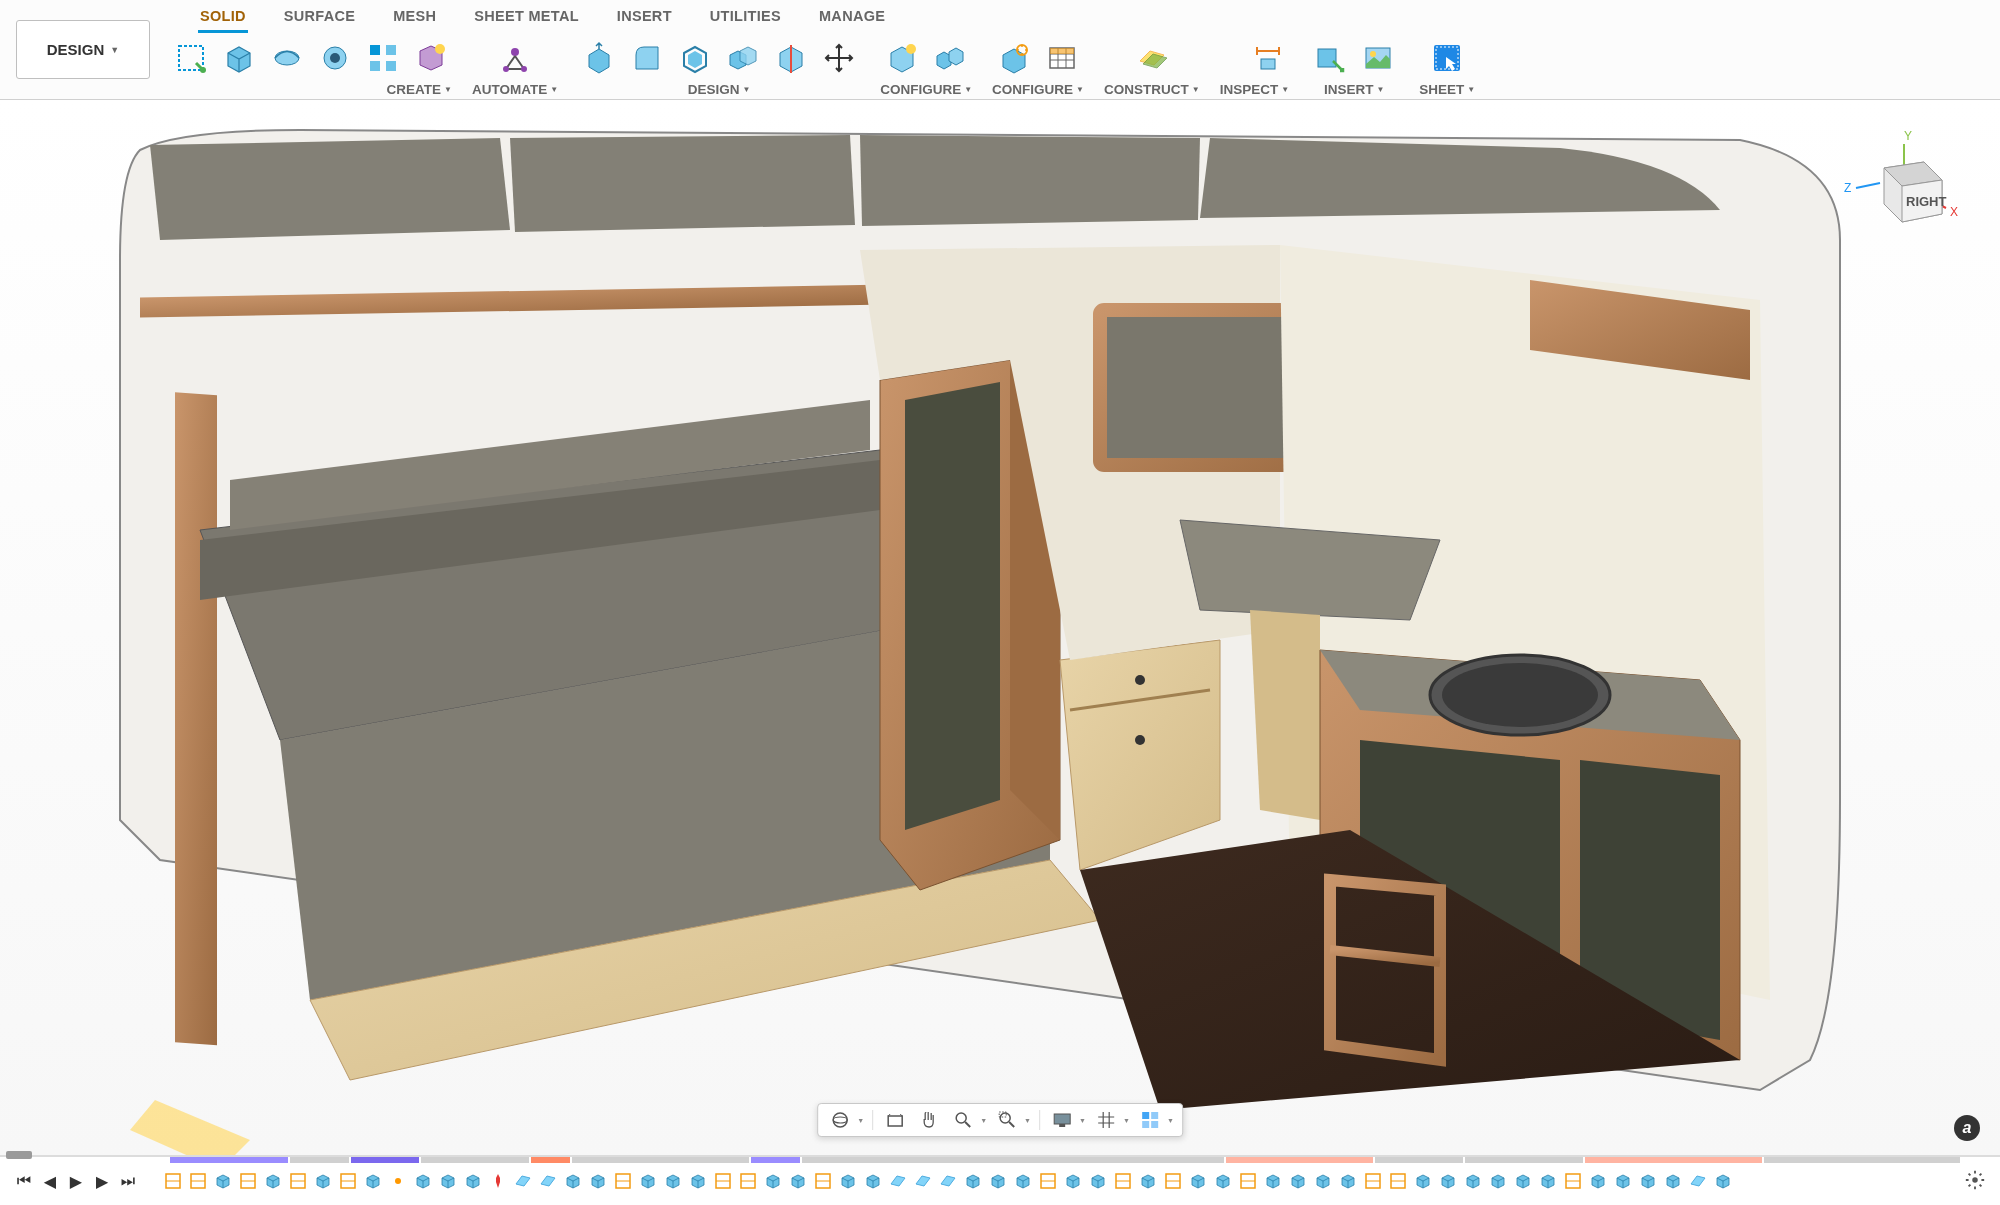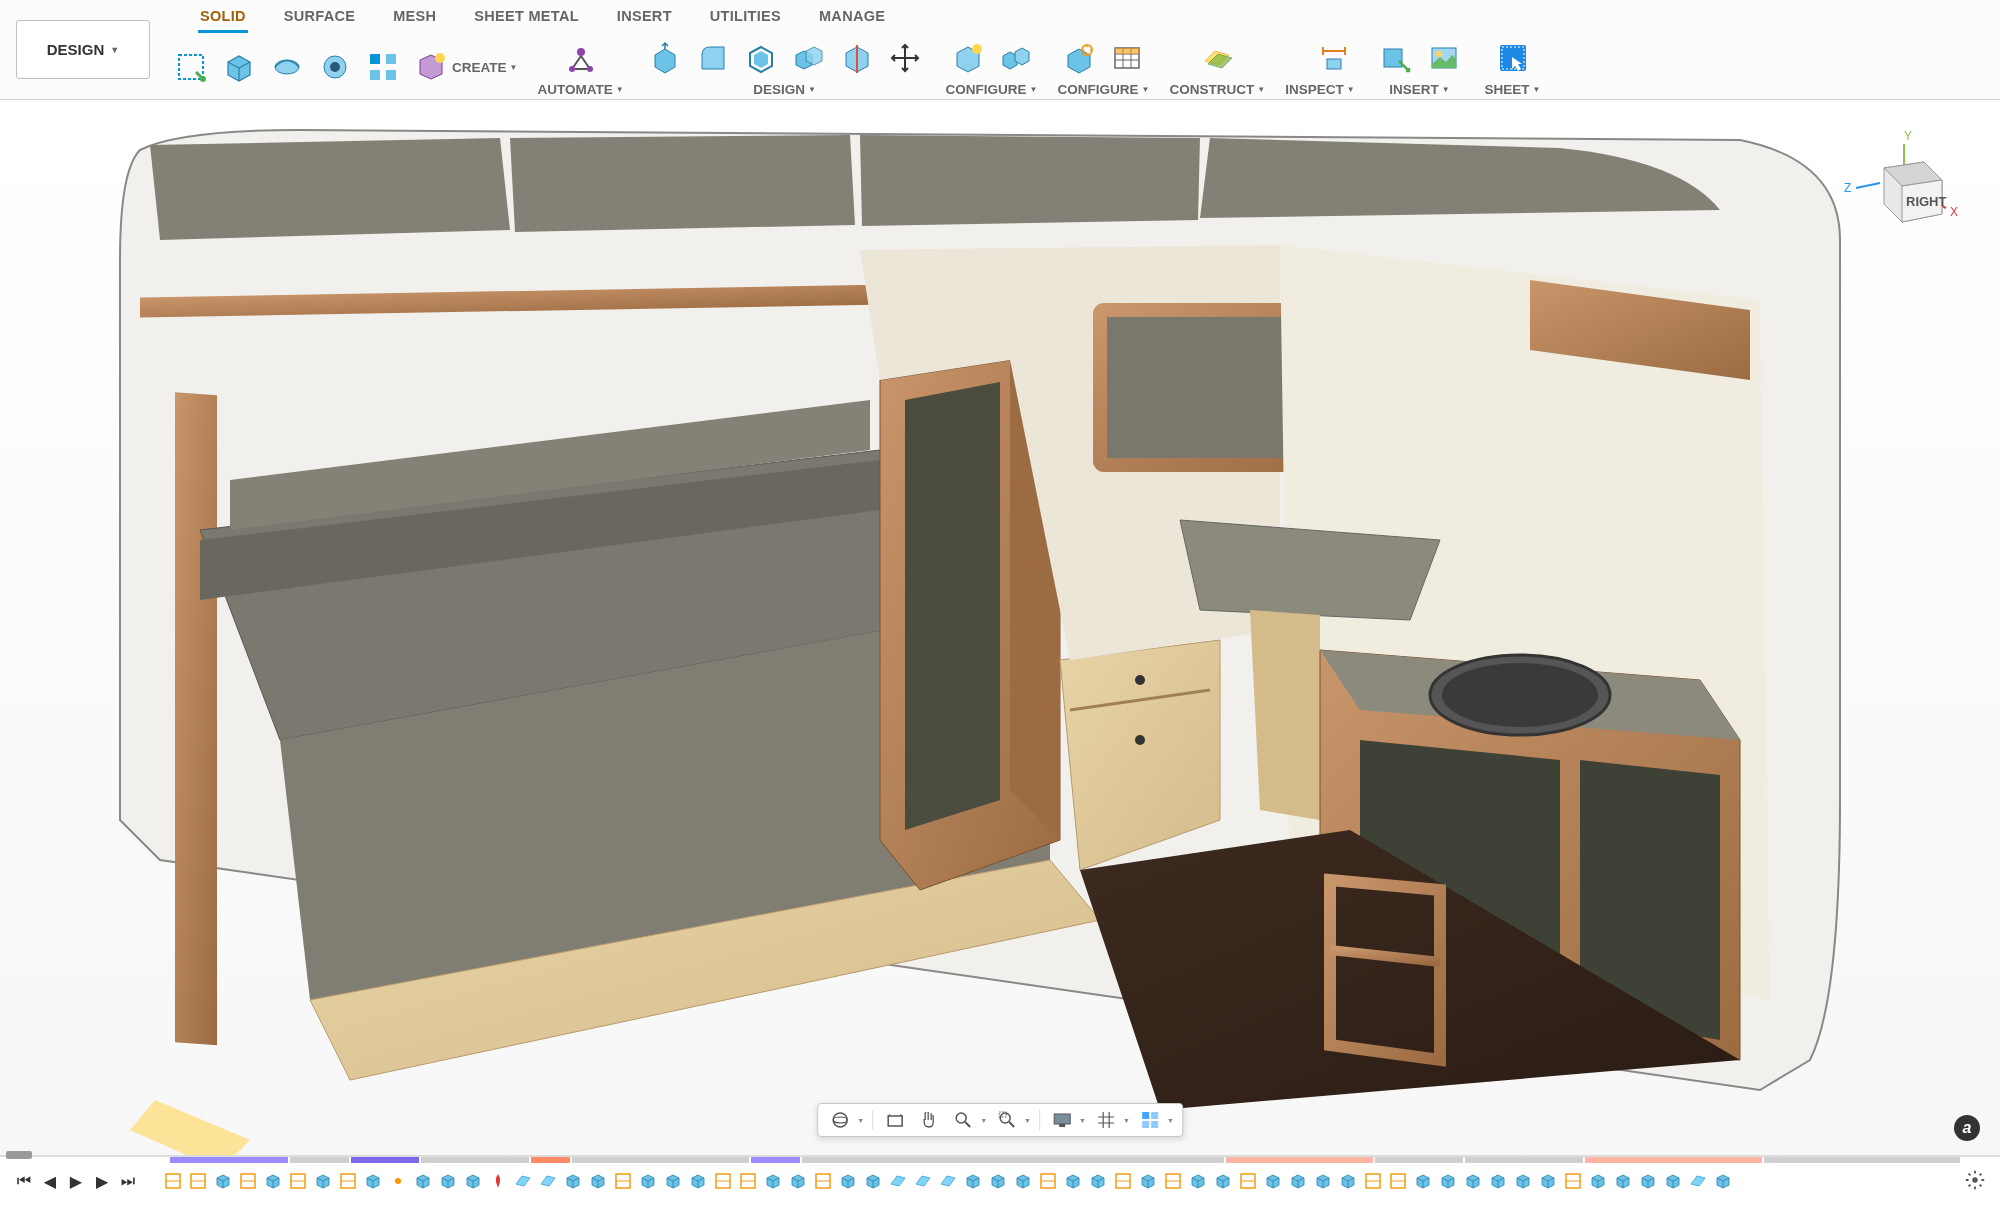--- a/index.html
+++ b/index.html
@@ -72,21 +72,21 @@
           <span class="tab-label active">SOLID</span>
           <span class="tab-label">SURFACE</span>
           <span class="tab-label">MESH</span>
           <span class="tab-label">SHEET METAL</span>
           <span class="tab-label">INSERT</span>
           <span class="tab-label">UTILITIES</span>
           <span class="tab-label">MANAGE</span>
         </div>
         <div style="display:flex; gap:20px; margin-top:2px">
 
-          <div style="display:flex; flex-direction:row; align-items:center">
+          <div style="display:flex; flex-direction:column; align-items:flex-end">
             <div class="tool-row">
               <div class="tool-icon">
                   <svg viewBox="0 0 34 34">
                     <rect x="5" y="5" width="24" height="24" fill="none" stroke="#0696d7" stroke-width="2" stroke-dasharray="3 2"></rect>
                     <path d="M22 22 l6 6" stroke="#4caf50" stroke-width="3"></path>
                     <circle cx="29" cy="29" r="3" fill="#4caf50"></circle>
                   </svg>
                 </div>
               <div class="tool-icon">
                   <svg viewBox="0 0 34 34">

